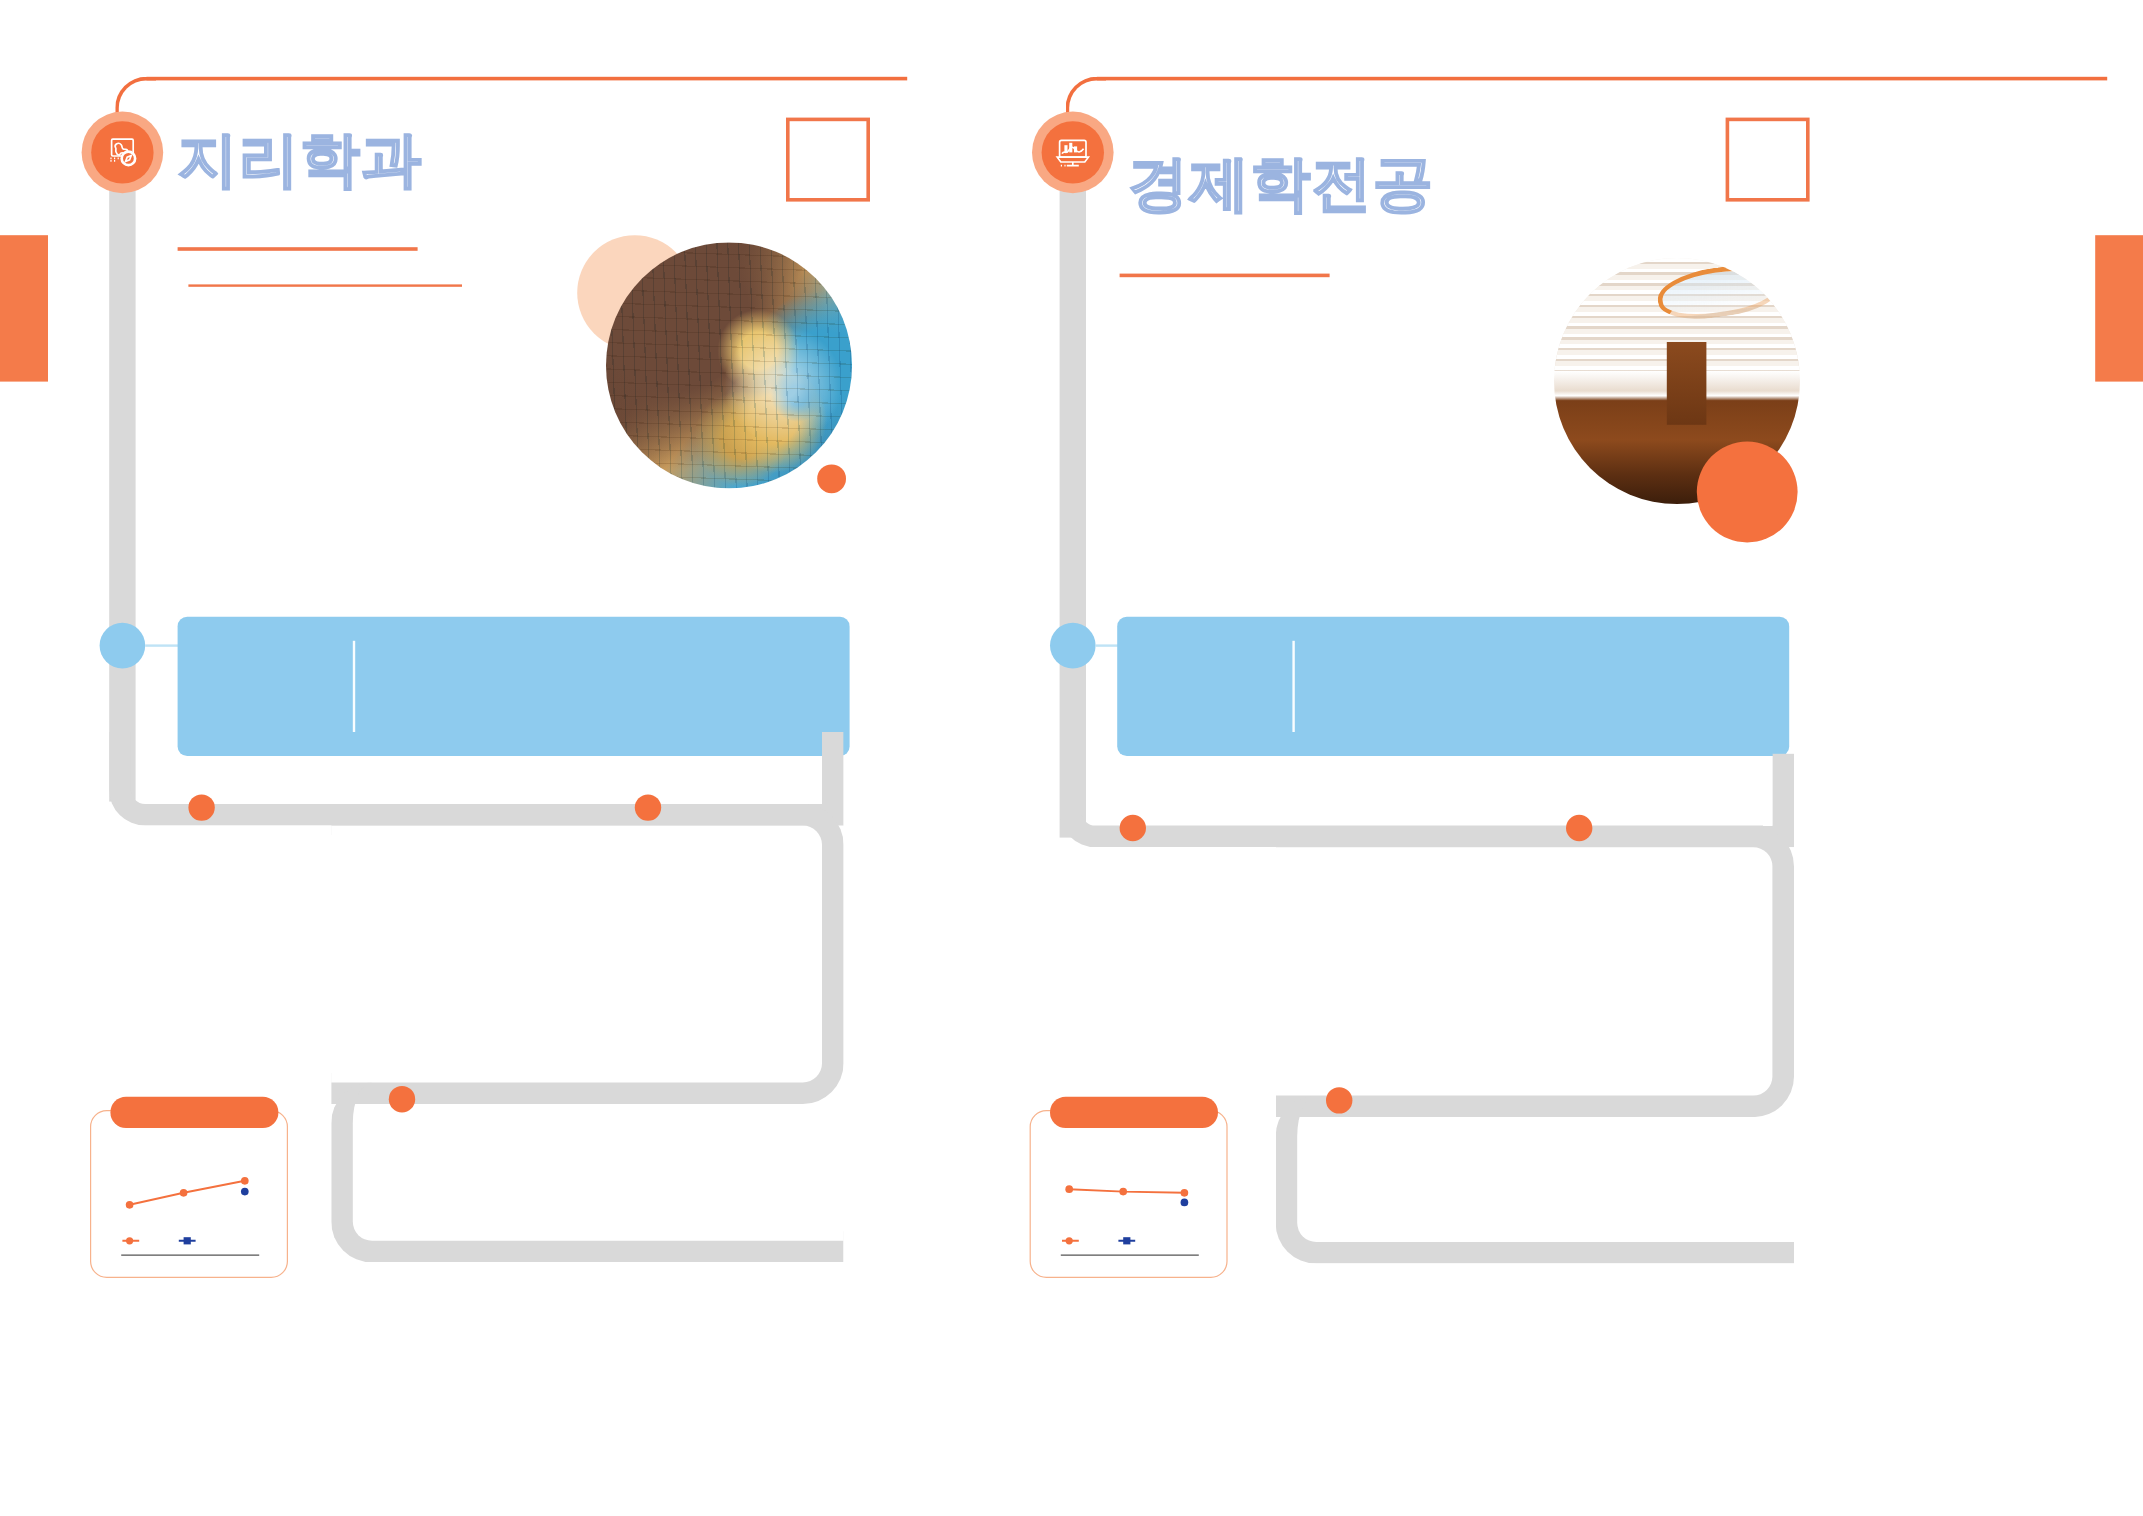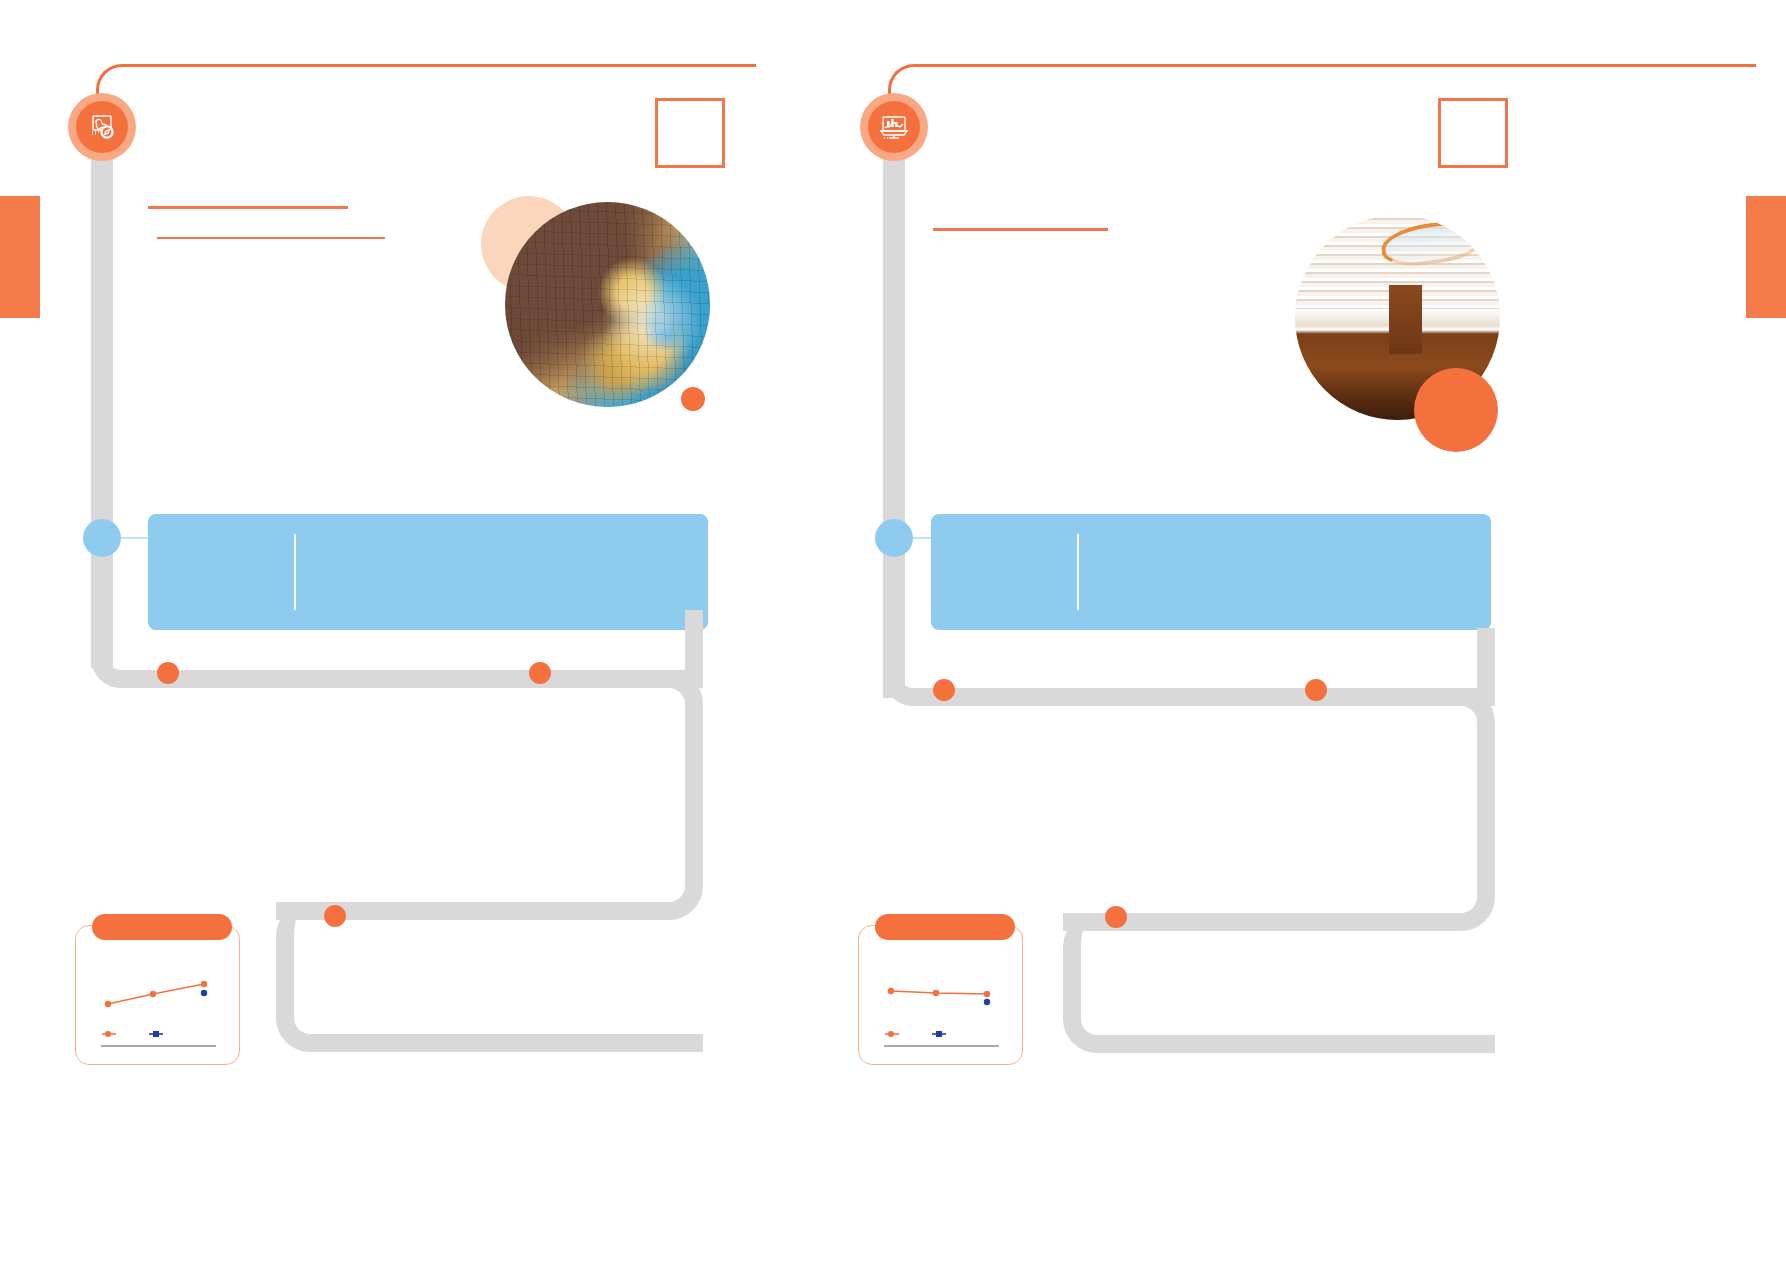--- a/index.html
+++ b/index.html
@@ -199,20 +199,21 @@
           <rect x="7" y="5" width="18" height="14" rx="1"></rect>
           <path d="M11 9c1.5-1 3-.6 4 .6s.4 3 1.6 3.6 2.8-.4 3.4.8-.6 2.4-1.8 2.6-2.4-.6-3.4 0-.6 1.8-1.8 1.6-2-1.6-2.4-2.8.4-2.2-.2-3.2S9.8 9.8 11 9z"></path>
           <path d="M6 21h1M9 21h1M12 21h1M6 23h1M9 23h1"></path>
           <circle cx="21" cy="21" r="6" fill="#f4713e"></circle>
           <circle cx="21" cy="21" r="5.2"></circle>
           <path d="M23.4 18.6l-1.4 3.6-3.4 1.4 1.4-3.6z"></path>
         </svg>
       </div>
     </div>
 
+    <div class="dept-title">지리학과</div>
 
     <div class="qr" style="left:655px;">
       <div class="qr-grid" id="qr1" style="grid-template-columns: repeat(25, 1fr); grid-template-rows: repeat(25, 1fr);">
           <i style="background: rgb(26, 26, 26);"></i>
           <i style="background: rgb(26, 26, 26);"></i>
           <i style="background: rgb(26, 26, 26);"></i>
           <i style="background: rgb(26, 26, 26);"></i>
           <i style="background: rgb(26, 26, 26);"></i>
           <i style="background: rgb(26, 26, 26);"></i>
           <i style="background: rgb(26, 26, 26);"></i>
@@ -909,20 +910,21 @@
           <rect x="13" y="8" width="2.6" height="8" fill="#ffffff" stroke="none"></rect>
           <rect x="17" y="11" width="2.6" height="5" fill="#ffffff" stroke="none"></rect>
           <path d="M7 17c2-3 3.5 1 5.5-2.5S16 11 18 13.5 22 17 25 13"></path>
           <path d="M3 20h26l-3 4H6z"></path>
           <path d="M16 24v3M11 27h10"></path>
           <path d="M6 27h1M9 27h1"></path>
         </svg>
       </div>
     </div>
 
+    <div class="dept-title" style="left:47px; top:120px;">경제학전공</div>
 
     <div class="qr" style="left:545px;">
       <div class="qr-grid" id="qr2" style="grid-template-columns: repeat(25, 1fr); grid-template-rows: repeat(25, 1fr);">
           <i style="background: rgb(26, 26, 26);"></i>
           <i style="background: rgb(26, 26, 26);"></i>
           <i style="background: rgb(26, 26, 26);"></i>
           <i style="background: rgb(26, 26, 26);"></i>
           <i style="background: rgb(26, 26, 26);"></i>
           <i style="background: rgb(26, 26, 26);"></i>
           <i style="background: rgb(26, 26, 26);"></i>

